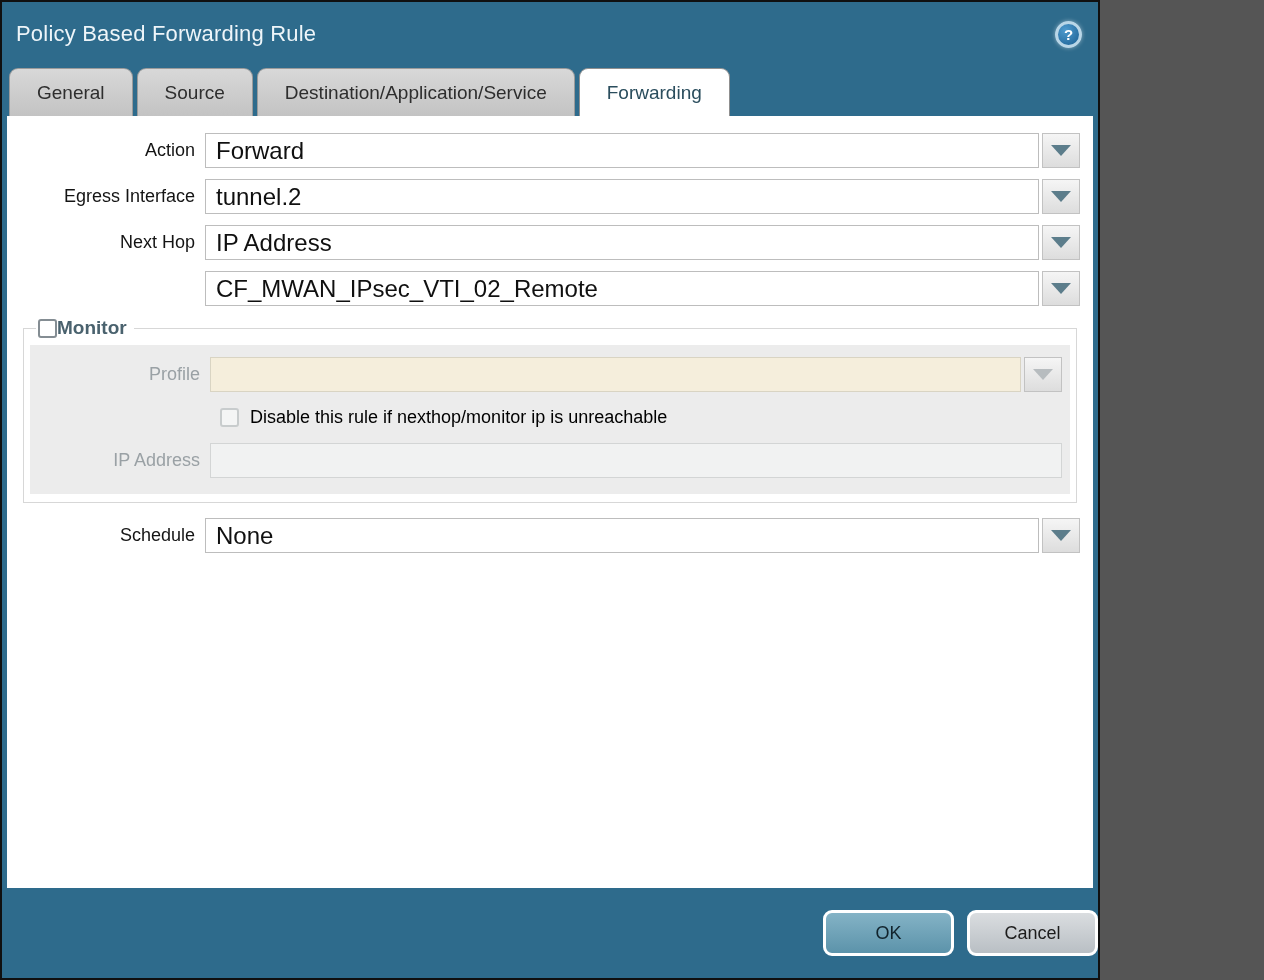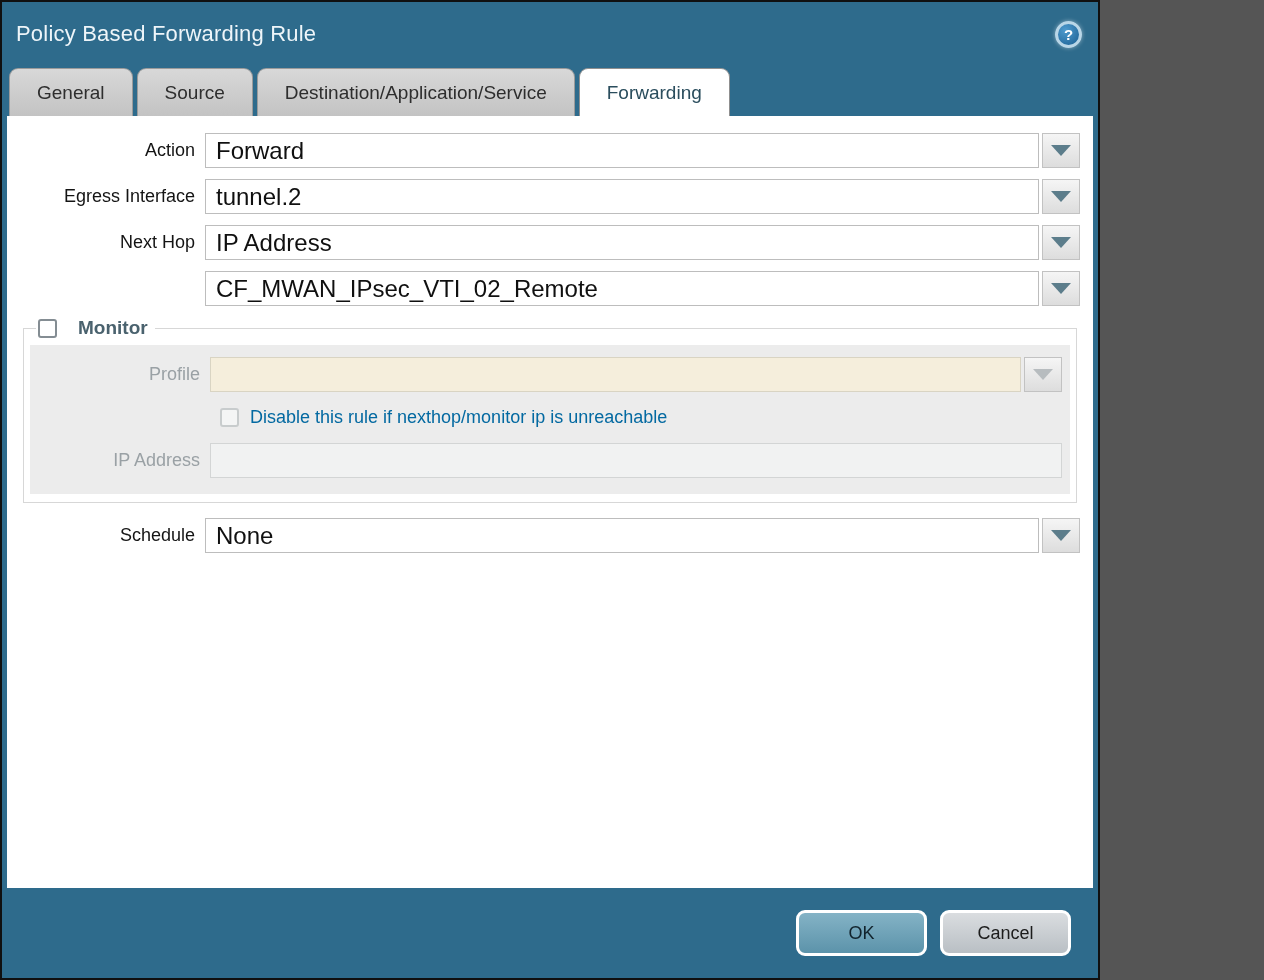--- a/index.html
+++ b/index.html
@@ -86,39 +86,39 @@
     border-top: 11px solid #5c7d8b; }
   .arrow.muted { border-top-color: #b7bcbf; }
 
   
   fieldset {
     margin: 4px 16px 0 16px;
     border: 1px solid #d7d7d7;
     padding: 6px 6px 8px 6px;
   }
   legend {
-    display: flex; align-items: center; gap: 21px;
+    display: flex; align-items: center; gap: 0;
     margin-left: 6px; padding: 0 7px 0 2px;
   }
   .legend-text { font-size: 19px; font-weight: bold; color: #4a626e; }
 
   .cb { width: 19px; height: 19px; background: #fff;
         border: 2px solid #848d93; border-radius: 3px; cursor: pointer; flex:none; }
   .cb.disabled { border-color: #c8cccd; background: #f4f5f5; cursor: default; }
 
   
   .monitor-body { background: #ececec; padding: 12px 0 16px 0; }
   .m-row { display: flex; align-items: center; margin: 0 8px 15px 0; }
   .m-row:last-child { margin-bottom: 0; }
   .m-label { flex: none; width: 180px; text-align: right; padding-right: 10px;
              font-size: 18px; color: #9aa1a5; }
   .input.beige { background: #f5eedc; border-color: #d9d4c3; }
   .input.grey  { background: #f1f2f2; border-color: #d3d5d5; }
   .cb-row { margin-left: 190px; display: flex; align-items: center; gap: 11px; }
-  .cb-row-label { font-size: 18px; color: #0369a1; }
+  .cb-row-label { font-size: 18px; color: #000000; }
 
   
   .table-wrap { background: #eceeee; padding: 6px 4px 5px 4px; margin-top: 8px; }
   .tbl-header {
     height: 44px; background: #b2b7b9; border-left: 1px solid #9fa4a6;
     display: flex; align-items: center; padding-left: 17px;
     font-size: 19px; color: #f4f6f6;
   }
   .tbl-body { height: 150px; background: #f0f1f2; }
   .tbl-footer {
@@ -138,21 +138,21 @@
   .icon-minus::before { content:""; position:absolute; left:4px; right:4px; top:9px; height:4px; background:#9c4a4a; }
   .add-label { font-size: 18px; color: #ffffff; }
   .del-label { font-size: 18px; color: #bcc0c2; }
 
   .schedule-row { margin-top: 15px; }
 
   
   .footerbar {
     height: 90px; flex: none;
     display: flex; align-items: center; justify-content: flex-end;
-    gap: 13px; padding-right: 27px; margin-left: 16px;
+    gap: 13px;  margin-left: 16px;
   }
   .btn {
     height: 46px; min-width: 131px;
     border: 3px solid #ffffff; border-radius: 9px;
     display: flex; align-items: center; justify-content: center;
     font-size: 18px; cursor: pointer;
   }
   .btn-ok { background: linear-gradient(#84b3c6, #5c93aa); color: #11232c; }
   .btn-cancel { background: linear-gradient(#dadde0, #b9bfc4); color: #1c1c1c; }
 </style>

